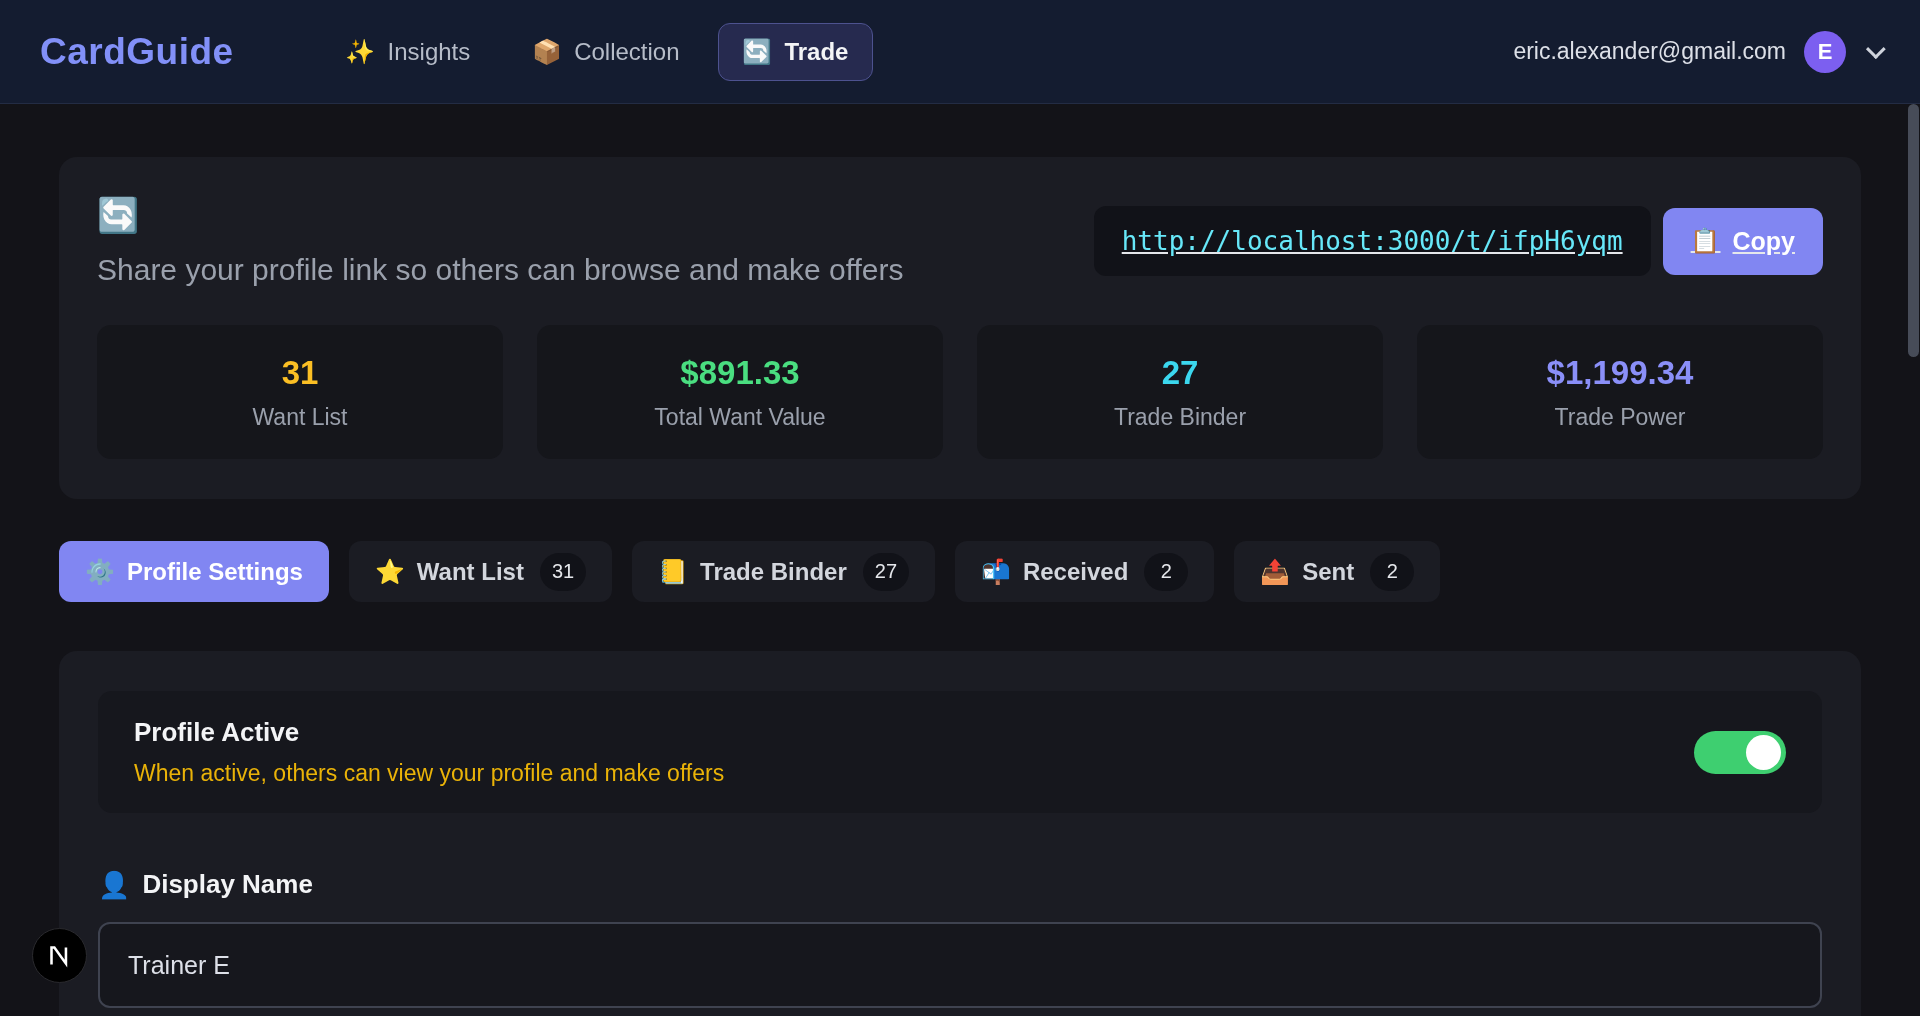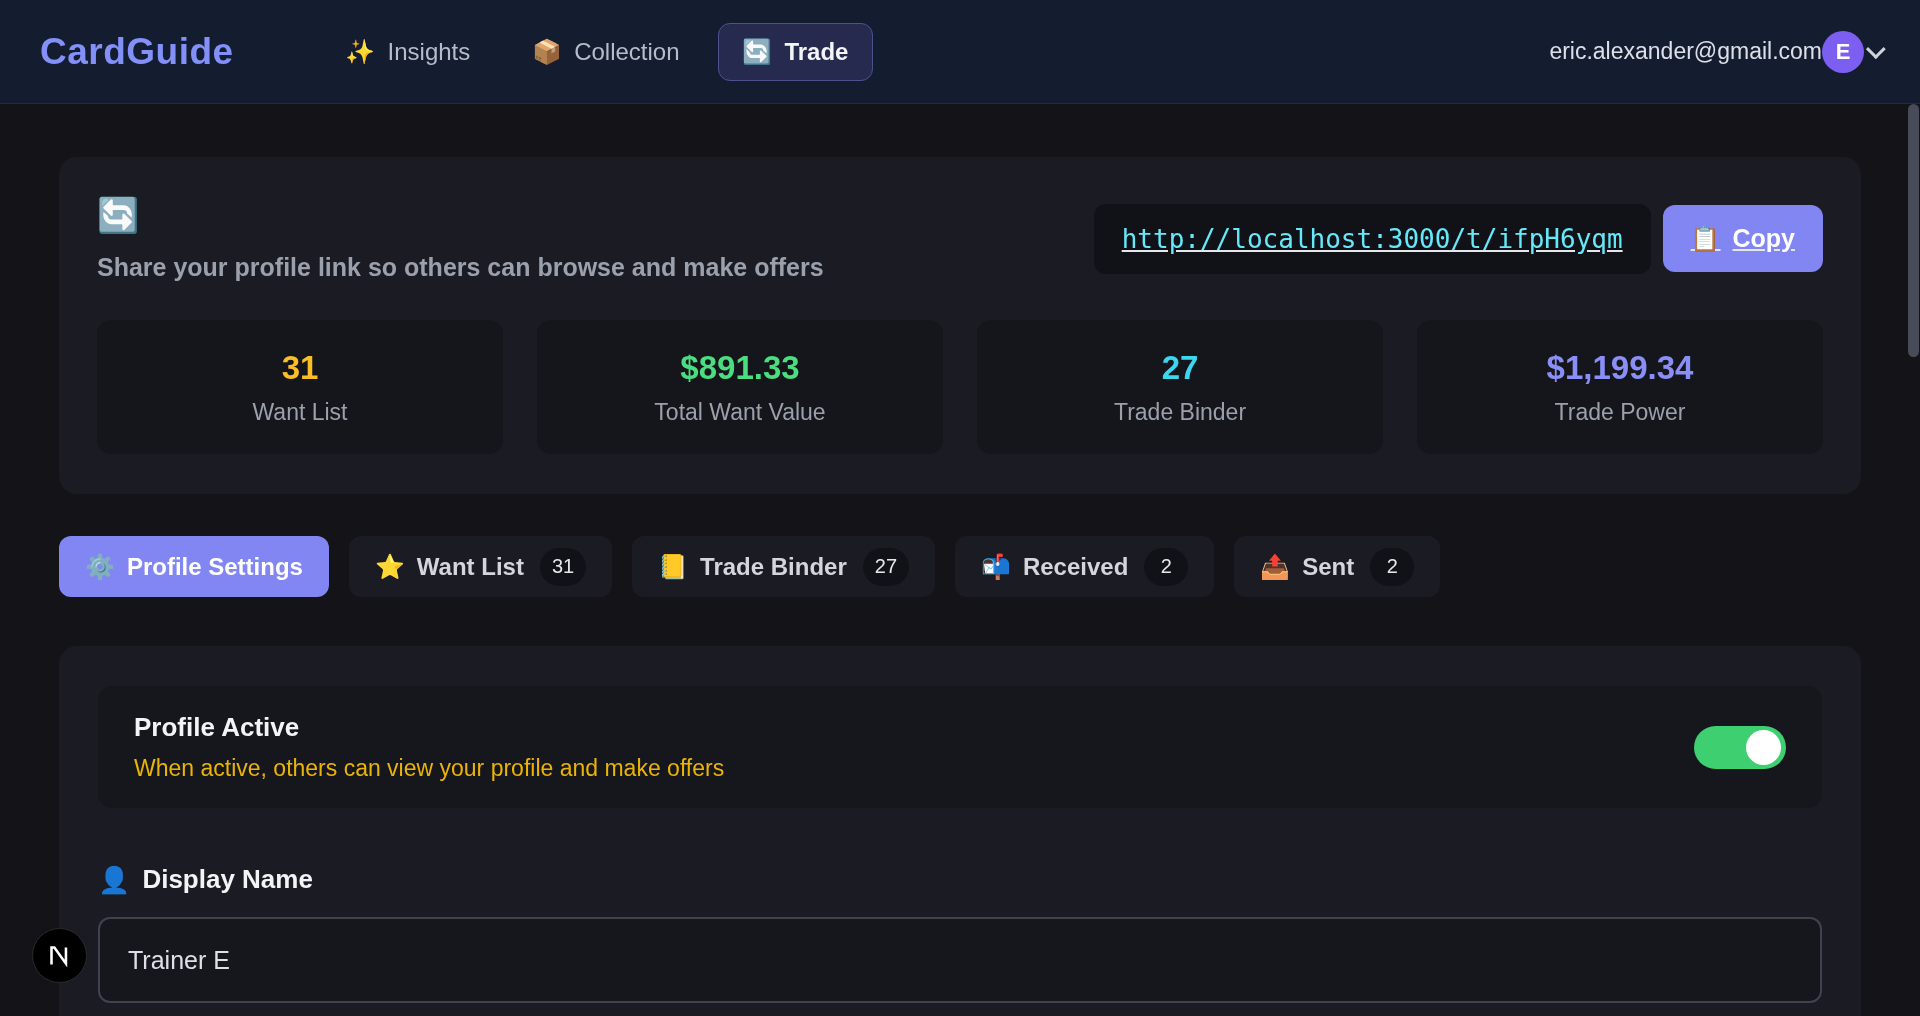--- a/index.html
+++ b/index.html
@@ -31,21 +31,21 @@
     font-size: 24px; color: #b6bcc8;
     padding: 14px 24px; border-radius: 12px;
     cursor: pointer; white-space: nowrap;
   }
   .nav-item .emoji { font-size: 24px; }
   .nav-item.active {
     background: #262a4f;
     border: 1px solid #4d528f;
     color: #f3f4f6; font-weight: bold;
   }
-  .nav-right { margin-left: auto; display: flex; align-items: center; }
+  .nav-right { margin-left: auto; display: flex; align-items: center; gap: 18px; }
   .nav-email { font-size: 23px; color: #dde0e8; }
   .avatar {
     width: 42px; height: 42px; border-radius: 50%;
     background: #7c5ff0; color: #ffffff;
     font-size: 22px; font-weight: bold;
     display: flex; align-items: center; justify-content: center;
     cursor: pointer;
   }
   .chevron {
     width: 14px; height: 14px;
@@ -62,21 +62,21 @@
     border-radius: 18px;
     padding: 38px 38px 40px 38px;
   }
   .profile-header { display: flex; align-items: center; justify-content: space-between; }
   .profile-title-block {}
   .profile-title {
     display: flex; align-items: center; gap: 16px;
     font-size: 38px; font-weight: bold; color: #fafafa;
   }
   .profile-title .emoji { font-size: 34px; }
-  .profile-subtitle { margin-top: 18px; font-size: 25px; color: #9aa0ac; font-weight: bold; }
+  .profile-subtitle { margin-top: 18px; font-size: 30px; color: #9aa0ac; }
   .share-row { display: flex; align-items: center; gap: 12px; text-decoration: underline; }
   .share-url {
     background: #111218;
     border-radius: 12px;
     padding: 20px 28px;
     font-family: "DejaVu Sans Mono", "Liberation Mono", monospace;
     font-size: 26px;
     cursor: text;
     white-space: nowrap;
   }

